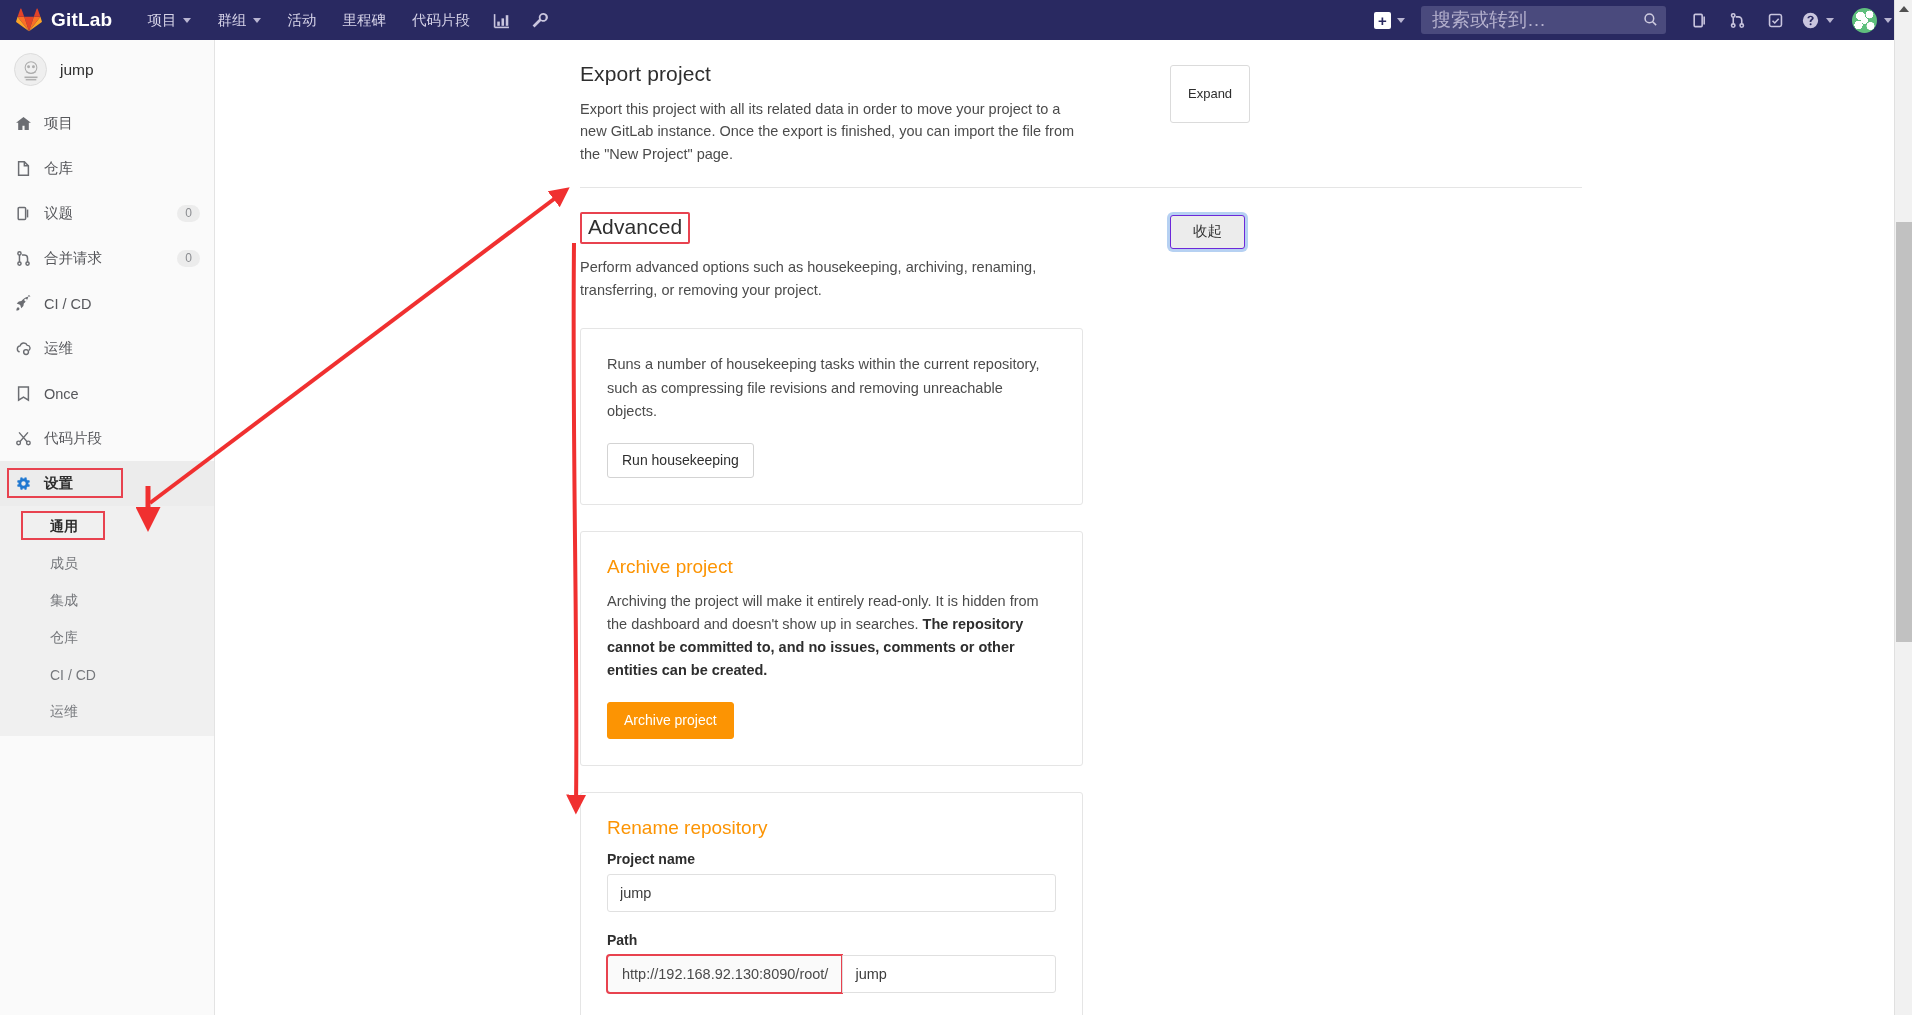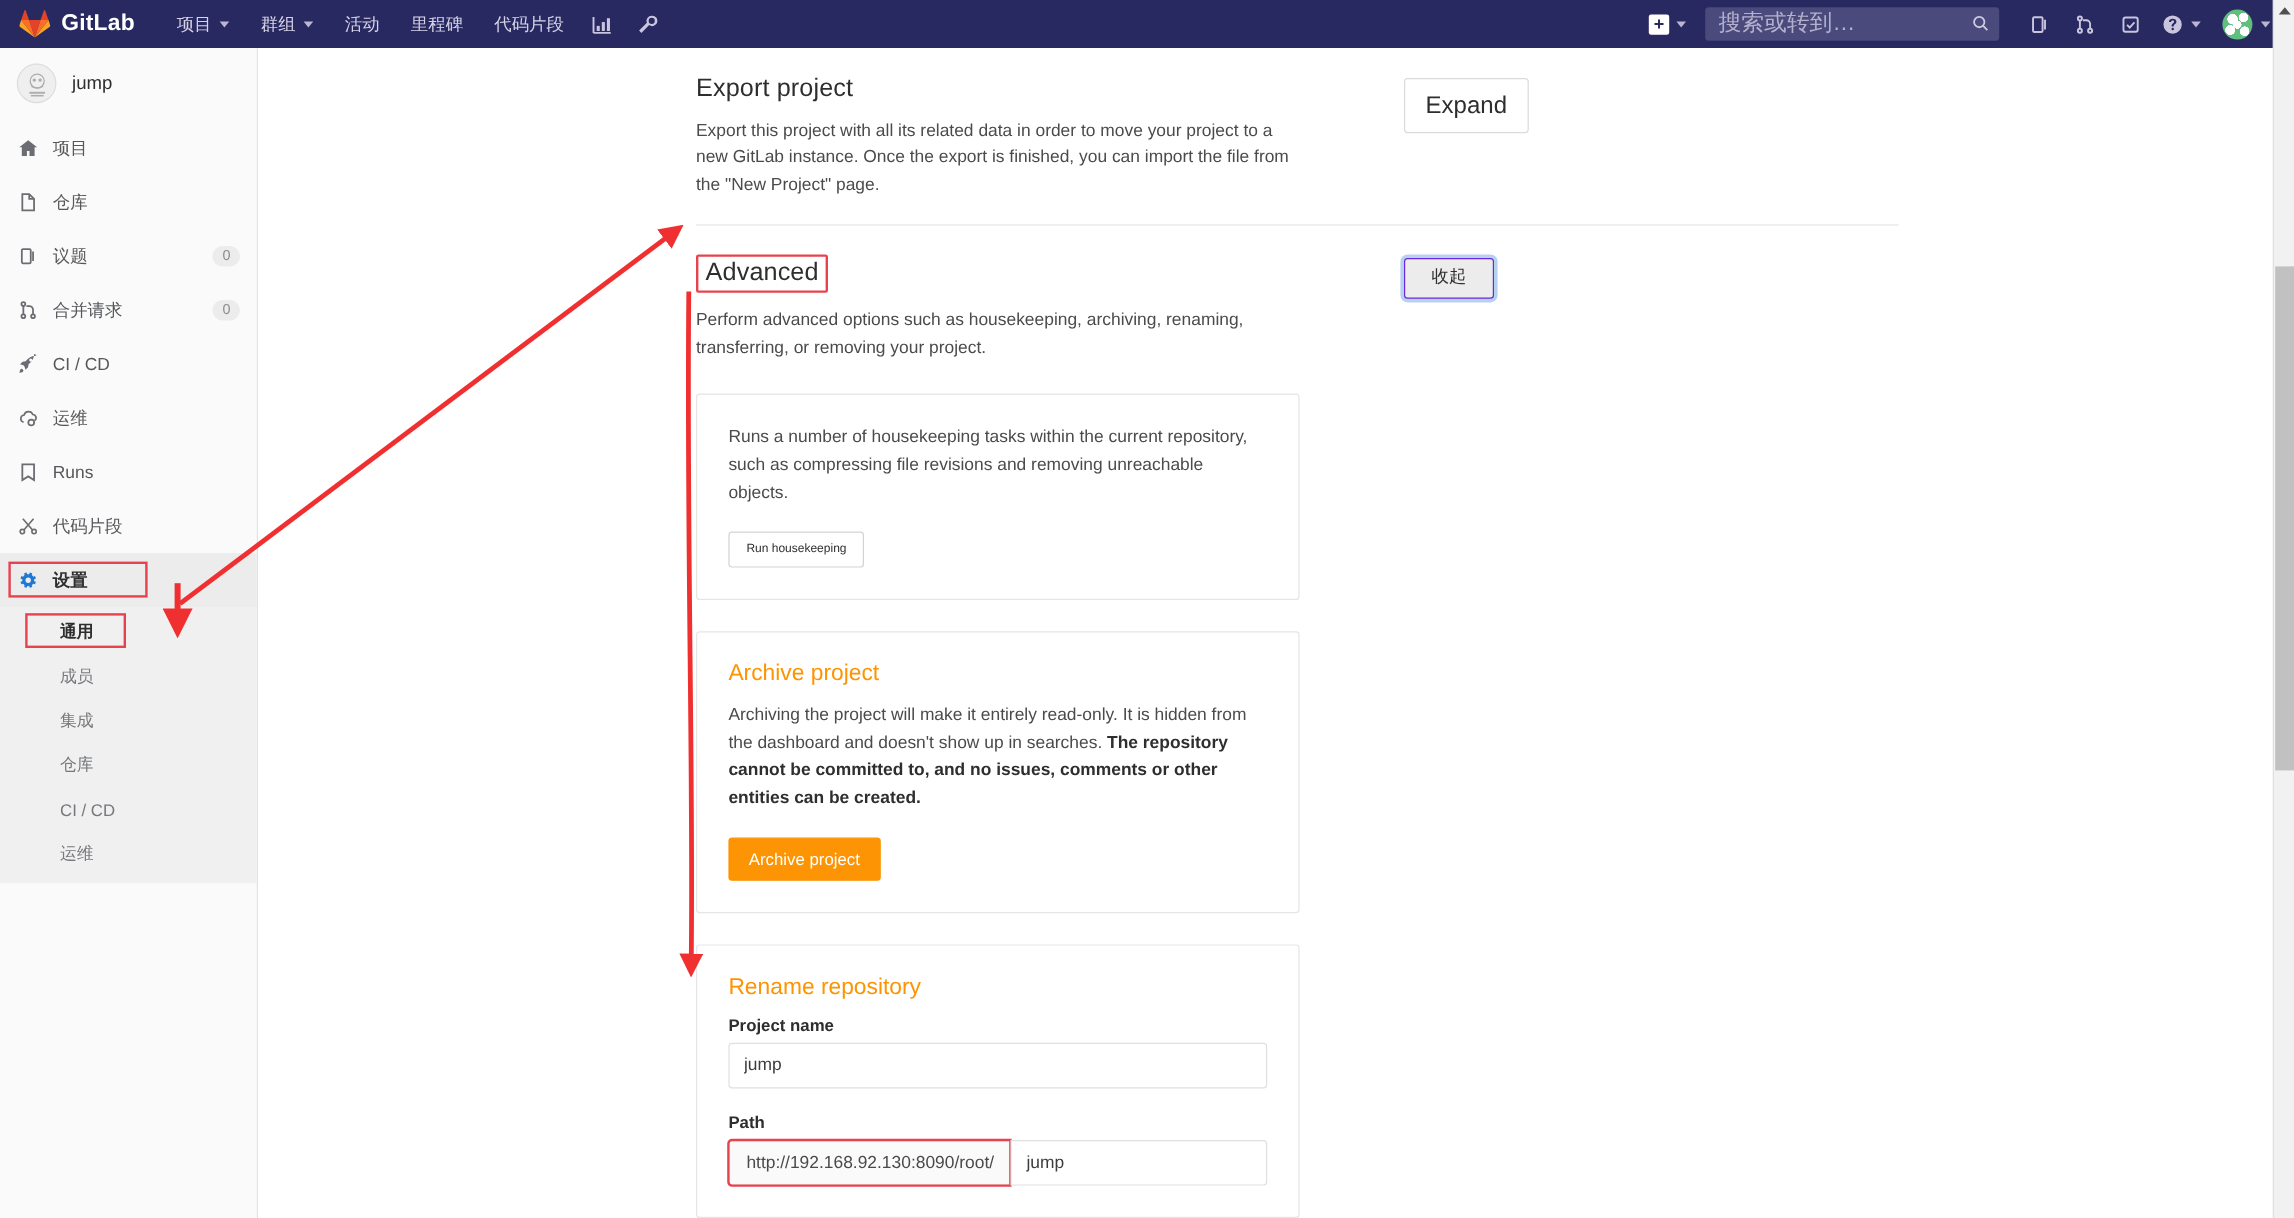--- a/index.html
+++ b/index.html
@@ -155,29 +155,29 @@
     display:inline-block; padding: 1px 6px 3px 6px;
     border: 2px solid #e8424f; border-radius:2px;
   }
   .sec-desc{
     font-size:14.5px; color:#4b4b4b; line-height:1.55;
     margin:0;
   }
 
   .btn {
     font-family:"Liberation Sans", sans-serif;
-    font-size:10px; border-radius:3px; cursor:pointer;
+    font-size:14px; border-radius:3px; cursor:pointer;
     padding: 8px 14px; line-height:1.2;
   }
   .btn-default{
     background:#fff; border:1px solid #d3d3d3; color:#2e2e2e;
   }
   .btn-expand{
     background:#fff;border:1px solid #dbdbdb;color:#2e2e2e;
-    padding: 10px 17px; font-size:20px; border-radius:3px;
+    padding: 20px 17px; font-size:13px; border-radius:3px;
   }
   .btn-collapse{
     background:#ececec;border:1px solid #6d28d9;color:#2e2e2e;
     padding: 7px 22px; font-size:14.5px; border-radius:3px;
     box-shadow: 0 0 0 3px rgba(93,152,226,.45);
   }
   .btn-warning{
     background:#fc9403; border:1px solid #fc9403; color:#fff;
     padding: 9px 16px; font-size:14px;
   }
@@ -430,21 +430,21 @@
       </span>
       <span class="si-label">运维</span>
     </div>
 
     <div class="side-item">
       <span class="si-ico">
         <svg width="17" height="17" viewBox="0 0 16 16" fill="none" stroke="currentColor" stroke-width="1.4">
           <path d="M3.4 1.8h9.2v12.4L8 11.3l-4.6 2.9z"></path>
         </svg>
       </span>
-      <span class="si-label">Runs</span>
+      <span class="si-label">Once</span>
     </div>
 
     <div class="side-item">
       <span class="si-ico">
         <svg width="17" height="17" viewBox="0 0 16 16" fill="none" stroke="currentColor" stroke-width="1.3">
           <circle cx="3.4" cy="12.2" r="1.7"></circle>
             <circle cx="12.6" cy="12.2" r="1.7"></circle>
           <path d="M4.6 11 12.2 2.2M11.4 11 3.8 2.2"></path>
         </svg>
       </span>

